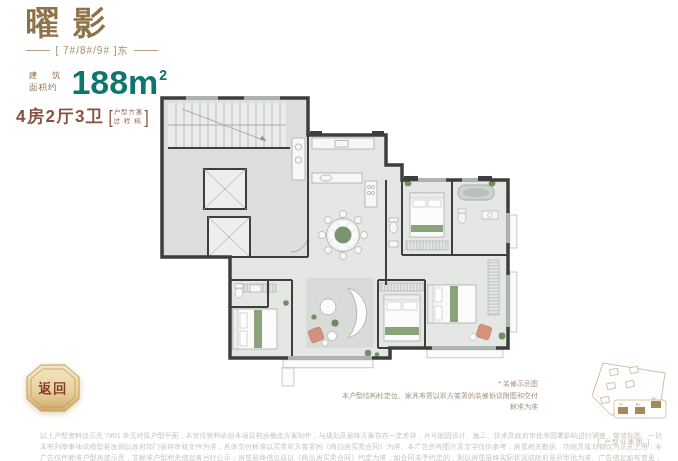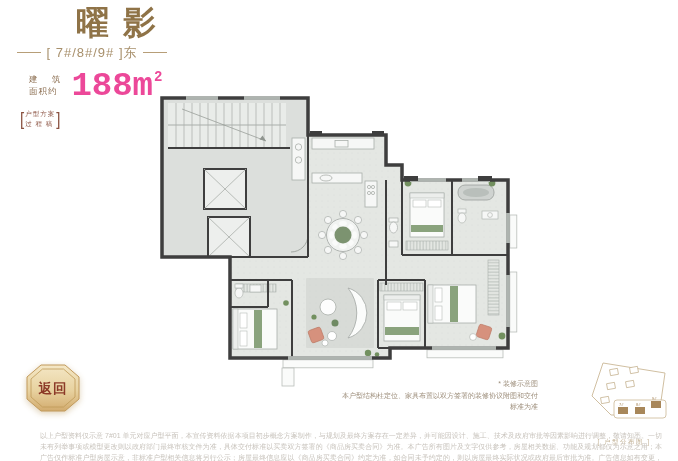--- a/index.html
+++ b/index.html
@@ -7,31 +7,31 @@
     width:678px;height:461px;position:relative;overflow:hidden;
     background:#ffffff;
     font-family:"Liberation Sans",sans-serif;
     -webkit-font-smoothing:antialiased;
   }
   
   .header{position:absolute;left:14px;top:4px;width:156px;}
   .title{
     font-family:"DejaVu Serif",serif;font-weight:700;
     font-size:33px;letter-spacing:14px;color:#8f7347;
-    text-align:right;padding-left:12px;line-height:1.15;
+    text-align:left;padding-left:12px;line-height:1.15;
   }
   .subtitle-row{display:flex;align-items:center;justify-content:center;gap:5px;margin-top:2px;}
   .hline{width:24px;height:1px;background:#b79e78;}
-  .subtitle-text{font-size:13px;letter-spacing:1px;color:#a8906c;white-space:nowrap;}
+  .subtitle-text{font-size:10px;letter-spacing:1px;color:#a8906c;white-space:nowrap;}
   .area-row{display:flex;align-items:center;margin-top:7px;margin-left:15px;}
   .area-label{display:flex;flex-direction:column;color:#8a6c4e;font-size:8.5px;line-height:1.35;margin-right:5px;}
   .area-label span:first-child{letter-spacing:6px;}
   .area-label span:last-child{letter-spacing:1px;}
   .area-value{
-    font-family:Liberation Mono, monospace;color:#ec4899;
+    font-family:Liberation Sans, sans-serif;color:#0f766e;
     font-size:34px;line-height:1;font-weight:600;letter-spacing:0;
   }
   .area-value sup{font-size:14px;vertical-align:14px;margin-left:1px;}
   .rooms-row{display:flex;align-items:center;margin-top:6px;margin-left:2px;}
   .rooms-text{font-size:17px;font-weight:700;letter-spacing:1.5px;color:#8a5140;}
   .rooms-note{display:flex;align-items:center;margin-left:4px;color:#8a5140;}
   .rooms-note .bracket{font-size:15px;font-weight:400;line-height:1;transform:scaleY(1.25);}
   .note-stack{display:flex;flex-direction:column;font-size:6.5px;line-height:1.5;letter-spacing:1px;margin:0 1px;}
   
   .plan{position:absolute;left:140px;top:85px;width:400px;height:310px;}
@@ -69,20 +69,21 @@
     <span class="hline"></span>
   </div>
   <div class="area-row">
     <div class="area-label">
       <span>建 筑</span>
       <span>面积约</span>
     </div>
     <div class="area-value"><span>188m</span><sup>2</sup></div>
   </div>
   <div class="rooms-row">
+    <span class="rooms-text">4房2厅3卫</span>
     <span class="rooms-note">
       <span class="bracket">[</span>
       <span class="note-stack">
         <span>户型方案</span>
         <span>过 程 稿</span>
       </span>
       <span class="bracket">]</span>
     </span>
   </div>
 </div>

